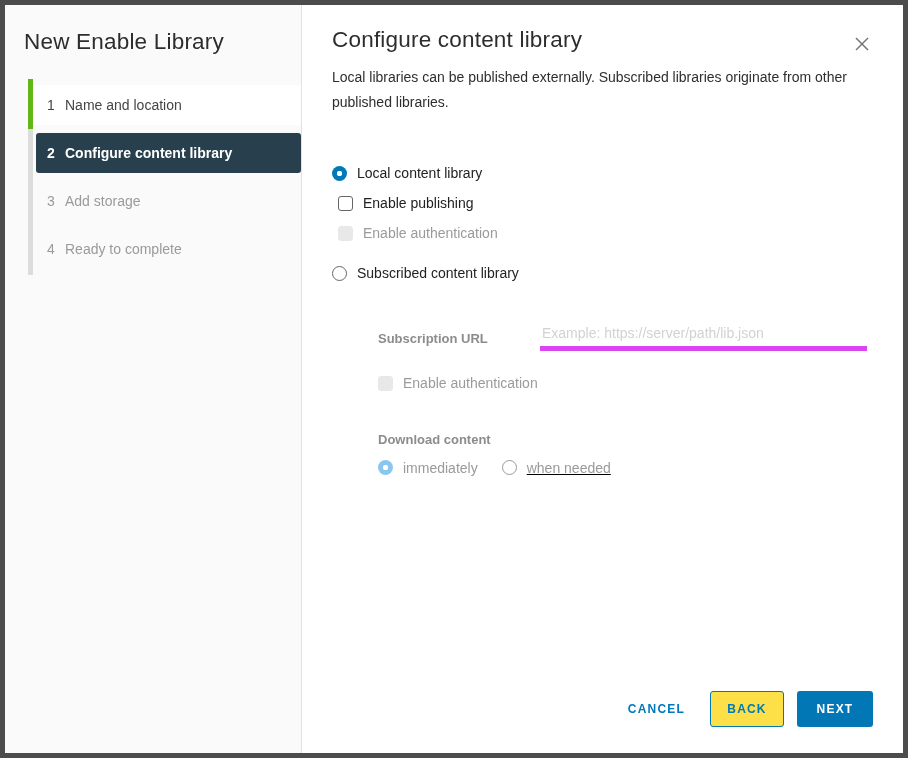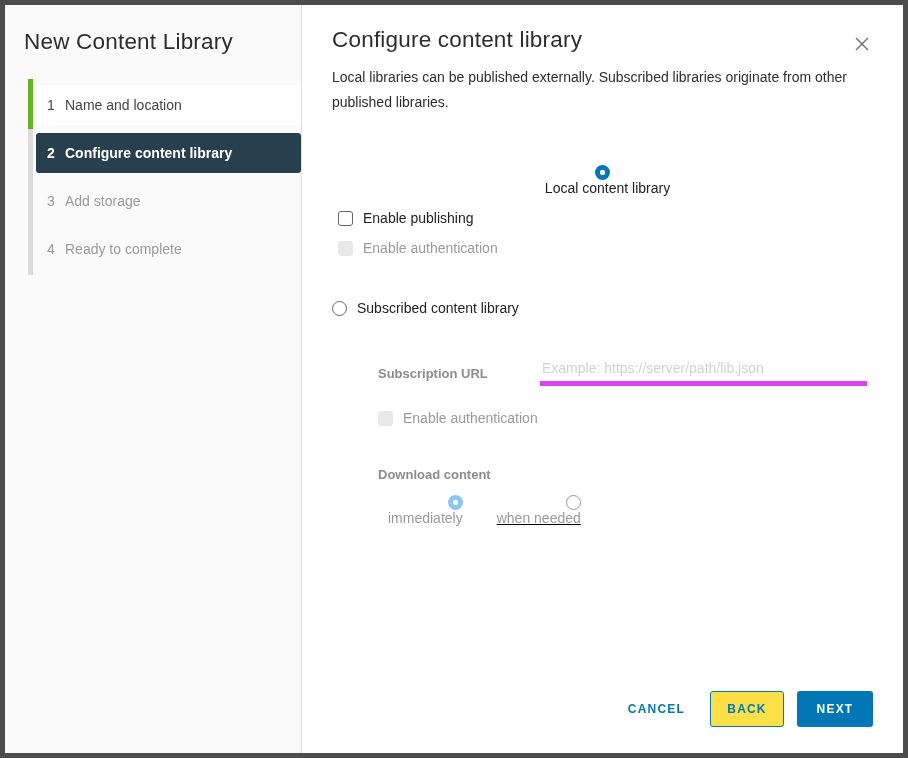--- a/index.html
+++ b/index.html
@@ -34,46 +34,46 @@
   .radio.selected{background:radial-gradient(circle,#ffffff 0 2.5px,#0079b8 3px);}
   .radio.unselected{border:1px solid #666;background:#fff;}
   .radio.disabled-selected{background:radial-gradient(circle,#ffffff 0 2.5px,#8ac7ef 3px);}
   .radio.disabled-unselected{border:1px solid #9a9a9a;background:#fff;}
   .checkbox{width:15px;height:15px;border:1px solid #666;border-radius:3px;background:#fff;flex-shrink:0;box-sizing:border-box;}
   .checkbox.disabled{background:#e8e8e8;border-color:#e8e8e8;}
   .ctl-label{margin-left:10px;font-size:14px;color:#222;}
   .ctl-label.dim{color:#9a9a9a;}
   .indent1{margin-left:6px;}
   .indent2{margin-left:46px;}
-  .row-local{margin-bottom:14px;flex-direction:column;}
+  .row-local{margin-bottom:14px;}
   .row-pub{margin-bottom:14px;}
-  .row-sub{margin-top:44px;}
+  .row-sub{margin-top:24px;}
   .field-row{display:flex;align-items:center;margin-top:44px;}
   .field-label{width:162px;font-size:13px;font-weight:bold;color:#8c8c8c;flex-shrink:0;}
   .field-input{flex:1;margin-right:6px;border:none;border-bottom:5px solid #d946ef;background:transparent;font-family:"Liberation Sans",sans-serif;font-size:14px;color:#555;padding:0 0 5px 2px;outline:none;}
   .field-input::placeholder{color:#d2d2d2;opacity:1;}
   .row-auth2{margin-top:24px;}
   .dl-label{margin-top:41px;font-size:13px;font-weight:bold;color:#8c8c8c;}
   .dl-options{display:flex;align-items:center;margin-top:13px;}
-  .dl-option{display:flex;align-items:flex-end;flex-direction:column;}
+  .dl-option{display:flex;align-items:flex-start;}
   .dl-option + .dl-option{margin-left:24px;text-decoration:underline;}
   
   .footer{margin-top:auto;display:flex;align-items:center;justify-content:flex-end;}
   .btn{height:36px;border-radius:3px;font-size:12px;font-weight:bold;letter-spacing:1.2px;font-family:"Liberation Sans",sans-serif;cursor:pointer;}
   .btn-link{color:#0079b8;background:none;border:none;margin-right:21px;padding:0 4px;}
   .btn-outline{color:#0079b8;background:#fde047;border:1px solid #0079b8;width:74px;margin-right:13px;}
   .btn-primary{background:#0277b5;color:#fff;border:none;width:76px;}
 </style>
 </head>
 <body>
 
 <div class="window">
 
   <aside class="sidebar">
-    <div class="sidebar-title">New Content Library</div>
+    <div class="sidebar-title">New Enable Library</div>
     <div class="steps">
       <div class="track"></div>
       <div class="track-green" style="background: rgb(97, 183, 21);"></div>
       <div class="step completed">
         <span class="step-num">1</span>
         <span class="step-label">Name and location</span>
       </div>
       <div class="step active" style="background: rgb(40, 64, 77);">
         <span class="step-num">2</span>
         <span class="step-label">Configure content library</span>

